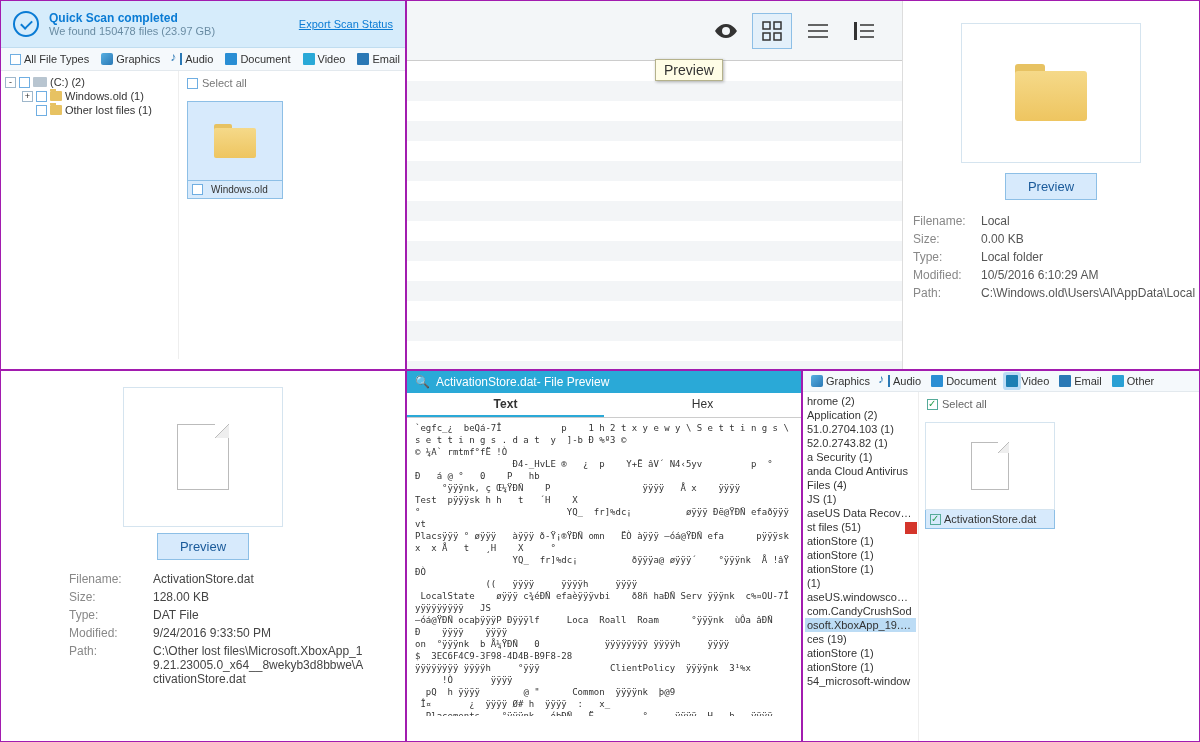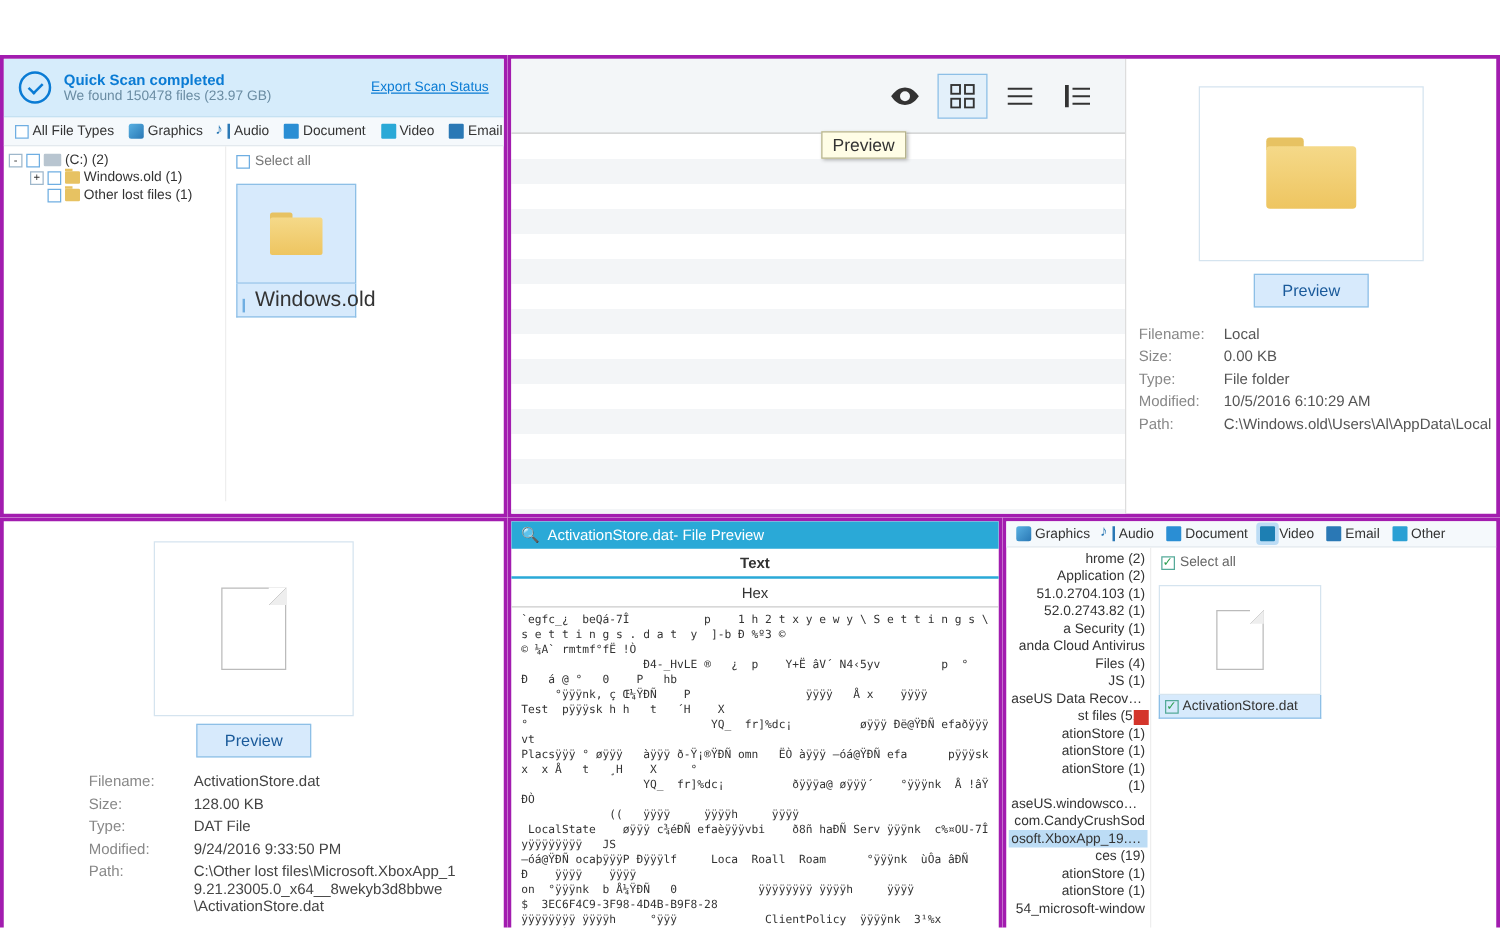--- a/index.html
+++ b/index.html
@@ -1,17 +1,17 @@
 <!DOCTYPE html>
 <html><head>
 <meta charset="utf-8">
 <style>
 * { margin: 0; padding: 0; box-sizing: border-box; font-family: "Segoe UI", Arial, sans-serif; }
 body { width: 1200px; height: 742px; background: #fff; font-size: 12px; color: #333; position: relative; overflow: hidden; }
-.quad { position: absolute; border: 3px solid #a21caf; background: #fff; overflow: hidden; margin-top: 44px; }
+.quad { position: absolute; border: 1px solid #a21caf; background: #fff; overflow: hidden; }
 
 
 #tl { left: 0; top: 0; width: 406px; height: 370px; }
 .scan-banner { background: #d6ecfb; padding: 10px 12px; display: flex; align-items: center; gap: 10px; border-bottom: 1px solid #c0ddf0; }
 .scan-icon { width: 26px; height: 26px; border: 2px solid #0a7bd4; border-radius: 50%; position: relative; flex-shrink: 0; }
 .scan-icon::after { content: ""; position: absolute; left: 6px; top: 7px; width: 9px; height: 5px; border-left: 2px solid #0a7bd4; border-bottom: 2px solid #0a7bd4; transform: rotate(-45deg); }
 .scan-texts { flex: 1; }
 .scan-title { font-size: 12px; color: #0a7bd4; font-weight: 600; }
 .scan-sub { font-size: 11px; color: #6a8ca3; }
 .scan-link { font-size: 11px; color: #0a7bd4; text-decoration: underline; cursor: pointer; margin-left: auto; }
@@ -23,21 +23,21 @@
 .tree { width: 178px; border-right: 1px solid #eee; padding: 4px; font-size: 11px; }
 .tree-row { display: flex; align-items: center; gap: 3px; padding: 1px 0; white-space: nowrap; }
 .tree-indent { display: inline-block; }
 .tbox { width: 11px; height: 11px; border: 1px solid #9eb7cb; font-size: 9px; line-height: 9px; text-align: center; cursor: pointer; }
 .tl-grid { flex: 1; padding: 4px; }
 .selectall { display: flex; align-items: center; gap: 4px; padding: 2px 4px; color: #777; font-size: 11px; }
 .thumbs { display: flex; gap: 14px; padding: 10px 4px; }
 .thumb { width: 96px; }
 .thumb-img { width: 96px; height: 80px; border: 1px solid #cde2f2; display: flex; align-items: center; justify-content: center; background: #fff; }
 .thumb.selected .thumb-img { background: #d7eafc; border-color: #8dbfe6; }
-.thumb-lbl { display: flex; align-items: flex-end; gap: 8px; font-size: 17px; padding: 3px 4px; border: 1px solid #cde2f2; border-top: none; }
+.thumb-lbl { display: flex; align-items: flex-end; gap: 8px; font-size: 10px; padding: 3px 4px; border: 1px solid #cde2f2; border-top: none; }
 .thumb.selected .thumb-lbl { background: #d7eafc; border-color: #8dbfe6; }
 
 
 .folder-ic { width: 42px; height: 34px; position: relative; }
 .folder-ic::before { content: ""; position: absolute; top: 0; left: 0; width: 18px; height: 6px; background: #e7c262; border-radius: 2px 2px 0 0; }
 .folder-ic::after { content: ""; position: absolute; top: 4px; left: 0; width: 42px; height: 30px; background: linear-gradient(#f5d989, #eec560); border-radius: 2px; }
 .folder-big { width: 72px; height: 58px; position: relative; }
 .folder-big::before { content: ""; position: absolute; top: 0; left: 0; width: 30px; height: 10px; background: #e7c262; border-radius: 3px 3px 0 0; }
 .folder-big::after { content: ""; position: absolute; top: 7px; left: 0; width: 72px; height: 50px; background: linear-gradient(#f5d989, #eec560); border-radius: 3px; }
 
@@ -66,34 +66,34 @@
 
 #bl { left: 0; top: 370px; width: 406px; height: 372px; padding: 10px 12px; }
 .bl-thumb { width: 160px; height: 140px; border: 1px solid #d5e4ef; display: flex; align-items: center; justify-content: center; margin: 6px auto 6px; }
 .bl-btn { display: block; margin: 6px auto 12px; padding: 5px 22px; background: #d7eafc; border: 1px solid #8dbfe6; color: #1a5a9a; cursor: pointer; font-size: 13px; }
 .bl-meta { display: grid; grid-template-columns: 78px 1fr; row-gap: 4px; column-gap: 6px; font-size: 12px; color: #444; padding: 0 26px 0 56px; }
 .bl-meta .k { color: #888; }
 
 
 #bc { left: 406px; top: 370px; width: 396px; height: 372px; }
 .hex-title { background: #2aa9d7; color: #fff; font-size: 12px; padding: 4px 8px; display: flex; align-items: center; gap: 6px; }
-.hex-tabs { display: flex; border-bottom: 1px solid #ccc; flex-direction: column; }
+.hex-tabs { display: flex; border-bottom: 1px solid #ccc; }
 .hex-tab { flex: 1; text-align: center; padding: 4px 0; font-size: 12px; cursor: pointer; }
 .hex-tab.active { font-weight: 600; border-bottom: 2px solid #2aa9d7; }
 .hex-body { height: 298px; overflow: hidden; padding: 4px 8px; font-family: Consolas, monospace; font-size: 9px; line-height: 12px; color: #333; white-space: pre-wrap; word-break: break-all; }
 .hex-path { padding: 4px 8px; font-size: 11px; border-top: 1px solid #ccc; white-space: nowrap; overflow: hidden; text-overflow: ellipsis; }
 .hex-path .lbl { color: #2a78b5; }
 .hex-path .val { color: #2a78b5; }
 
 
 #br { left: 802px; top: 370px; width: 398px; height: 372px; display: flex; flex-direction: column; }
 .br-filter { display: flex; gap: 4px; padding: 3px 5px; background: #f5f9fc; border-bottom: 1px solid #e3e9ee; font-size: 11px; align-items: center; overflow: hidden; white-space: nowrap; }
 .br-body { display: flex; flex: 1; overflow: hidden; }
 .br-tree { width: 116px; border-right: 1px solid #eee; font-size: 11px; overflow: hidden; padding: 2px; }
-.br-tree .row { padding: 1px 2px; white-space: nowrap; overflow: hidden; text-overflow: ellipsis; text-align: right; }
+.br-tree .row { padding: 1px 2px; white-space: nowrap; overflow: hidden; text-overflow: ellipsis; }
 .br-tree .sel { background: #bcdcf5; }
 .br-right { flex: 1; padding: 4px 6px; display: flex; flex-direction: column; }
 .br-selectall { display: flex; align-items: center; gap: 4px; font-size: 11px; color: #666; padding: 2px; }
 .br-selectall .chk { width: 11px; height: 11px; border: 1px solid #5a9; background: #fff; position: relative; }
 .br-selectall .chk.on::after { content: "✓"; position: absolute; font-size: 10px; left: 0; top: -2px; color: #2a9d4e; }
 .br-thumb { width: 130px; margin: 10px 0 4px; }
 .br-thumb-img { width: 130px; height: 88px; border: 1px solid #d5e4ef; display: flex; align-items: center; justify-content: center; }
 .br-thumb-lbl { display: flex; align-items: center; gap: 3px; padding: 3px 4px; border: 1px solid #8dbfe6; border-top: none; background: #d7eafc; font-size: 11px; }
 .br-thumb-lbl .chk { width: 11px; height: 11px; border: 1px solid #5a9; position: relative; }
 .br-thumb-lbl .chk.on::after { content: "✓"; position: absolute; font-size: 10px; left: 0; top: -2px; color: #2a9d4e; }
@@ -240,21 +240,21 @@
     <div class="tr-thumbbox">
       <span class="folder-big"></span>
     </div>
     <button class="preview-btn">Preview</button>
     <div class="meta">
       <span class="k">Filename:</span>
         <span>Local</span>
       <span class="k">Size:</span>
         <span>0.00 KB</span>
       <span class="k">Type:</span>
-        <span>File folder</span>
+        <span>Local folder</span>
       <span class="k">Modified:</span>
         <span>10/5/2016 6:10:29 AM</span>
       <span class="k">Path:</span>
         <span>C:\Windows.old\Users\Al\AppData\Local</span>
     </div>
   </div>
 </div>
 
 <div id="bl" class="quad">
   <div class="bl-thumb">

